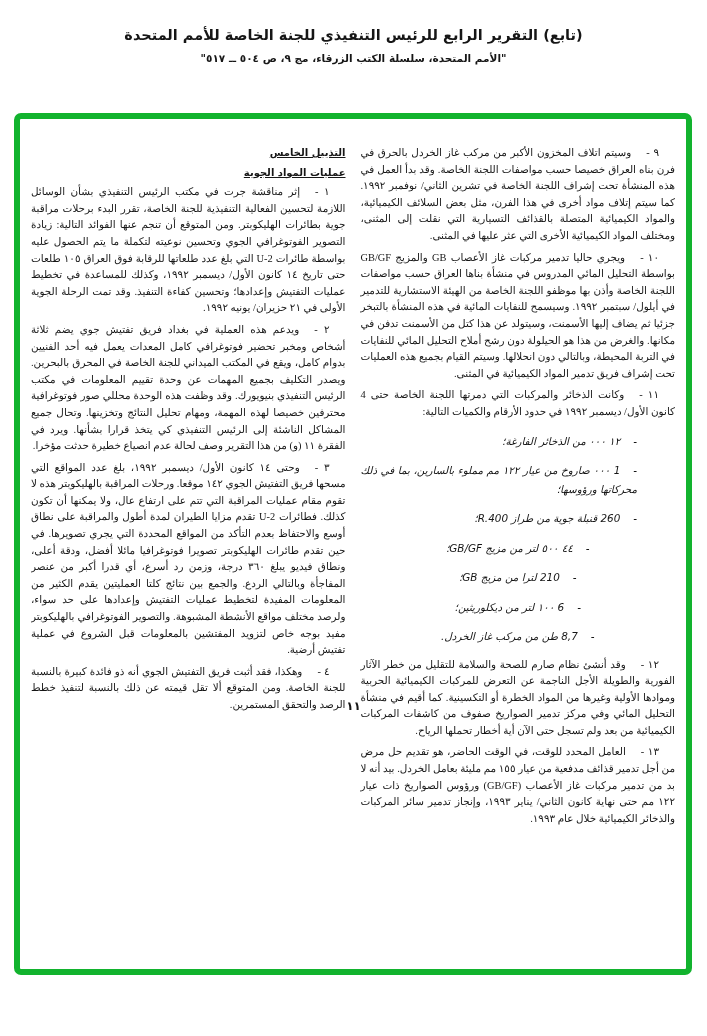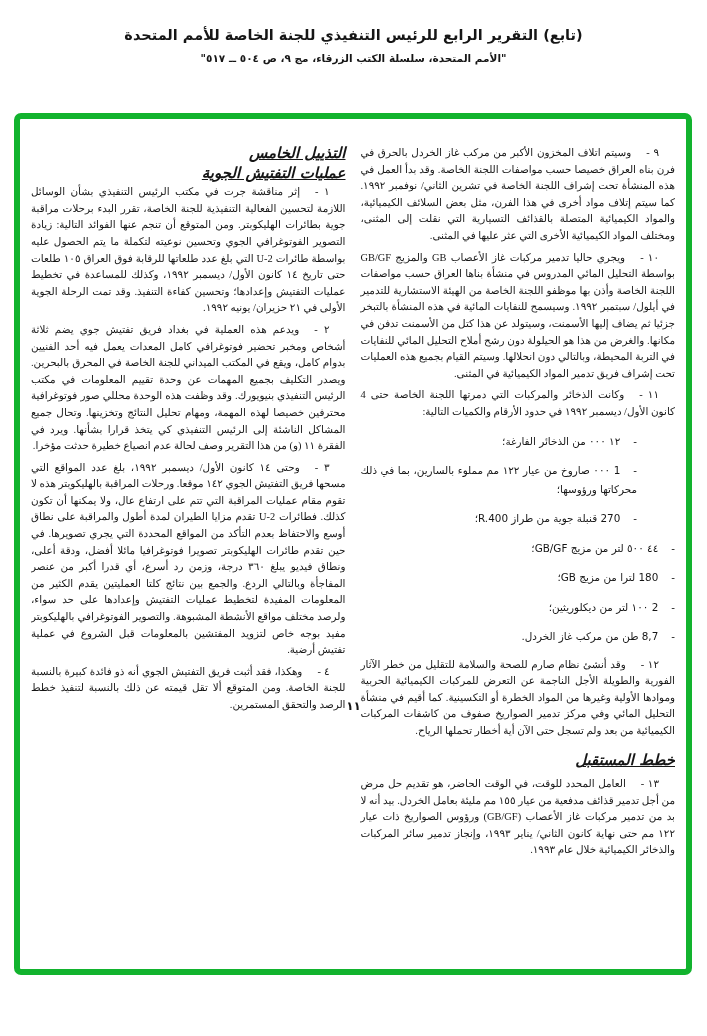--- a/index.html
+++ b/index.html
@@ -60,42 +60,42 @@
   p.para {
     margin: 0 0 5px 0;
     text-indent: 16px;
     font-family: Liberation Serif, serif;
   }
   .pnum {
     padding-left: 15px; 
     white-space: nowrap;
   }
   .subhead {
-    font-size: 15px;
+    font-size: 10px;
     font-weight: bold;
     text-decoration: underline;
     margin: 0 0 3px 0;
-    font-style: italic;
   }
   .subhead.spaced {
     margin-top: 13px;
     margin-bottom: 7px;
   }
   .list {
     margin: 2px 0 7px 0;
   }
   .li {
     margin: 11px 0;
     line-height: 18.5px;
+    font-style: italic;
   }
   .li.start {
     padding-right: 38px;
   }
   .li.center {
-    text-align: right;
+    text-align: center;
   }
   .dash {
     padding-left: 13px; 
   }
   .pagenum {
     position: absolute;
     bottom: 20px;
     left: 0;
     width: 100%;
     text-align: center;
@@ -128,50 +128,49 @@
         </p>
 
         <div class="list">
           <div class="li start">
             <span class="dash">-</span><span>١٢ ٠٠٠ من الذخائر الفارغة؛</span>
           </div>
           <div class="li start">
             <span class="dash">-</span><span>1 ٠٠٠ صاروخ من عيار ١٢٢ مم مملوء بالسارين، بما في ذلك محركاتها ورؤوسها؛</span>
           </div>
           <div class="li start">
-            <span class="dash">-</span><span>270 قنبلة جوية من طراز R.400؛</span>
+            <span class="dash">-</span><span>260 قنبلة جوية من طراز R.400؛</span>
           </div>
           <div class="li center">
             <span class="dash">-</span><span>٤٤ ٥٠٠ لتر من مزيج GB/GF؛</span>
           </div>
           <div class="li center">
-            <span class="dash">-</span><span>180 لترا من مزيج GB؛</span>
+            <span class="dash">-</span><span>210 لترا من مزيج GB؛</span>
           </div>
           <div class="li center">
-            <span class="dash">-</span><span>2 ١٠٠ لتر من ديكلوريثين؛</span>
+            <span class="dash">-</span><span>6 ١٠٠ لتر من ديكلوريثين؛</span>
           </div>
           <div class="li center">
             <span class="dash">-</span><span>8,7 طن من مركب غاز الخردل.</span>
           </div>
         </div>
 
         <p class="para">
           <span class="pnum">١٢ -</span><span>وقد أنشئ نظام صارم للصحة والسلامة للتقليل من خطر الآثار الفورية والطويلة الأجل الناجمة عن التعرض للمركبات الكيميائية الحربية وموادها الأولية وغيرها من المواد الخطرة أو التكسينية. كما أقيم في منشأة التحليل المائي وفي مركز تدمير الصواريخ صفوف من كاشفات المركبات الكيميائية من بعد ولم تسجل حتى الآن أية أخطار تحملها الرياح.</span>
         </p>
 
-        <h3 class="subhead spaced">خطط المستقبل</h3>
 
         <p class="para">
           <span class="pnum">١٣ -</span><span>العامل المحدد للوقت، في الوقت الحاضر، هو تقديم حل مرض من أجل تدمير قذائف مدفعية من عيار ١٥٥ مم مليئة بعامل الخردل. بيد أنه لا بد من تدمير مركبات غاز الأعصاب (GB/GF) ورؤوس الصواريخ ذات عيار ١٢٢ مم حتى نهاية كانون الثاني/ يناير ١٩٩٣، وإنجاز تدمير سائر المركبات والذخائر الكيميائية خلال عام ١٩٩٣.</span>
         </p>
       </section>
 
       <section class="col">
         <h3 class="subhead">التذييل الخامس</h3>
-        <h3 class="subhead">عمليات التفتيش الجوية</h3>
+        <h3 class="subhead">عمليات المواد الجوية</h3>
 
         <p class="para">
           <span class="pnum">١ -</span><span>إثر مناقشة جرت في مكتب الرئيس التنفيذي بشأن الوسائل اللازمة لتحسين الفعالية التنفيذية للجنة الخاصة، تقرر البدء برحلات مراقبة جوية بطائرات الهليكوبتر. ومن المتوقع أن تنجم عنها الفوائد التالية: زيادة التصوير الفوتوغرافي الجوي وتحسين نوعيته لتكملة ما يتم الحصول عليه بواسطة طائرات U-2 التي بلغ عدد طلعاتها للرقابة فوق العراق ١٠٥ طلعات حتى تاريخ ١٤ كانون الأول/ ديسمبر ١٩٩٢، وكذلك للمساعدة في تخطيط عمليات التفتيش وإعدادها؛ وتحسين كفاءة التنفيذ. وقد تمت الرحلة الجوية الأولى في ٢١ حزيران/ يونيه ١٩٩٢.</span>
         </p>
         <p class="para">
           <span class="pnum">٢ -</span><span>ويدعم هذه العملية في بغداد فريق تفتيش جوي يضم ثلاثة أشخاص ومخبر تحضير فوتوغرافي كامل المعدات يعمل فيه أحد الفنيين بدوام كامل، ويقع في المكتب الميداني للجنة الخاصة في المحرق بالبحرين. ويصدر التكليف بجميع المهمات عن وحدة تقييم المعلومات في مكتب الرئيس التنفيذي بنيويورك. وقد وظفت هذه الوحدة محللي صور فوتوغرافية محترفين خصيصا لهذه المهمة، ومهام تحليل النتائج وتخزينها. وتحال جميع المشاكل الناشئة إلى الرئيس التنفيذي كي يتخذ قرارا بشأنها. ويرد في الفقرة ١١ (و) من هذا التقرير وصف لحالة عدم انصياع خطيرة حدثت مؤخرا.</span>
         </p>
         <p class="para">
           <span class="pnum">٣ -</span><span>وحتى ١٤ كانون الأول/ ديسمبر ١٩٩٢، بلغ عدد المواقع التي مسحها فريق التفتيش الجوي ١٤٢ موقعا. ورحلات المراقبة بالهليكوبتر هذه لا تقوم مقام عمليات المراقبة التي تتم على ارتفاع عال، ولا يمكنها أن تكون كذلك. فطائرات U-2 تقدم مزايا الطيران لمدة أطول والمراقبة على نطاق أوسع والاحتفاظ بعدم التأكد من المواقع المحددة التي يجري تصويرها. في حين تقدم طائرات الهليكوبتر تصويرا فوتوغرافيا مائلا أفضل، ودقة أعلى، ونطاق فيديو يبلغ ٣٦٠ درجة، وزمن رد أسرع، أي قدرا أكبر من عنصر المفاجأة وبالتالي الردع. والجمع بين نتائج كلتا العمليتين يقدم الكثير من المعلومات المفيدة لتخطيط عمليات التفتيش وإعدادها على حد سواء، ولرصد مختلف مواقع الأنشطة المشبوهة. والتصوير الفوتوغرافي بالهليكوبتر مفيد بوجه خاص لتزويد المفتشين بالمعلومات قبل الشروع في عملية تفتيش أرضية.</span>
         </p>

